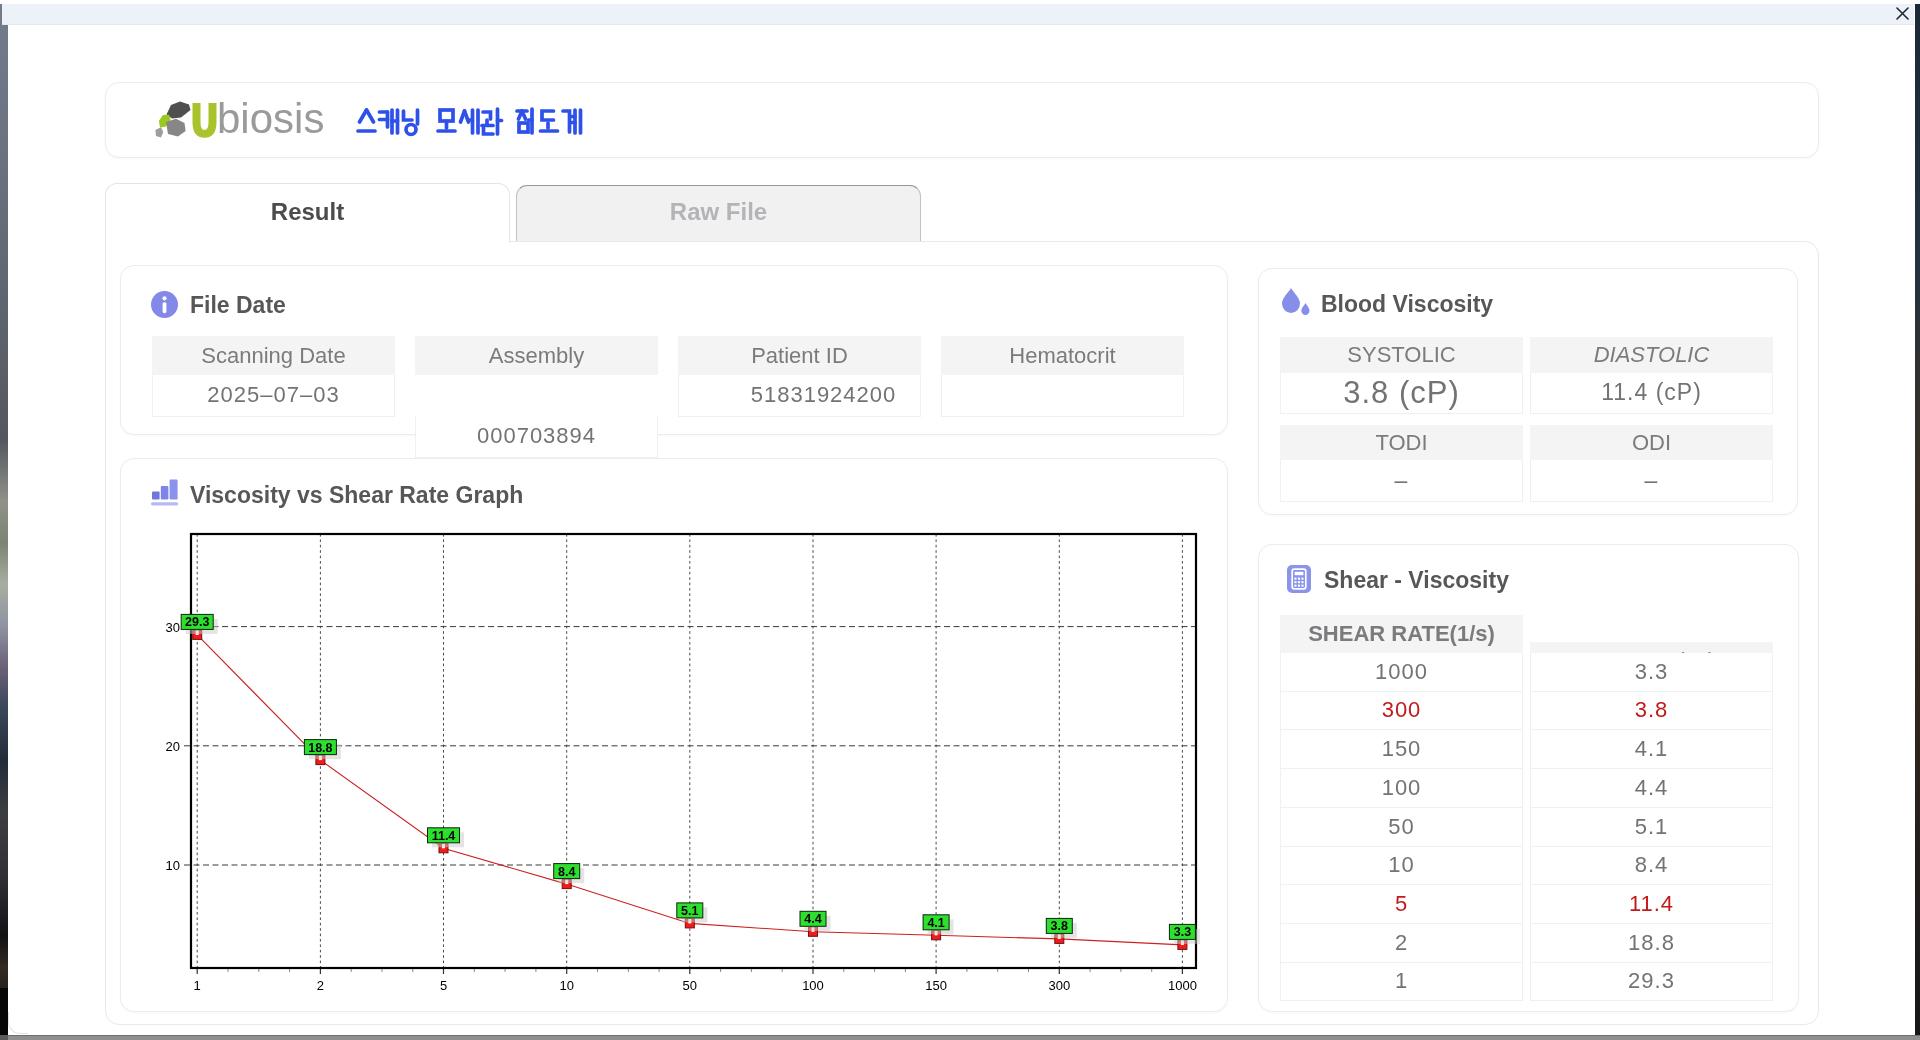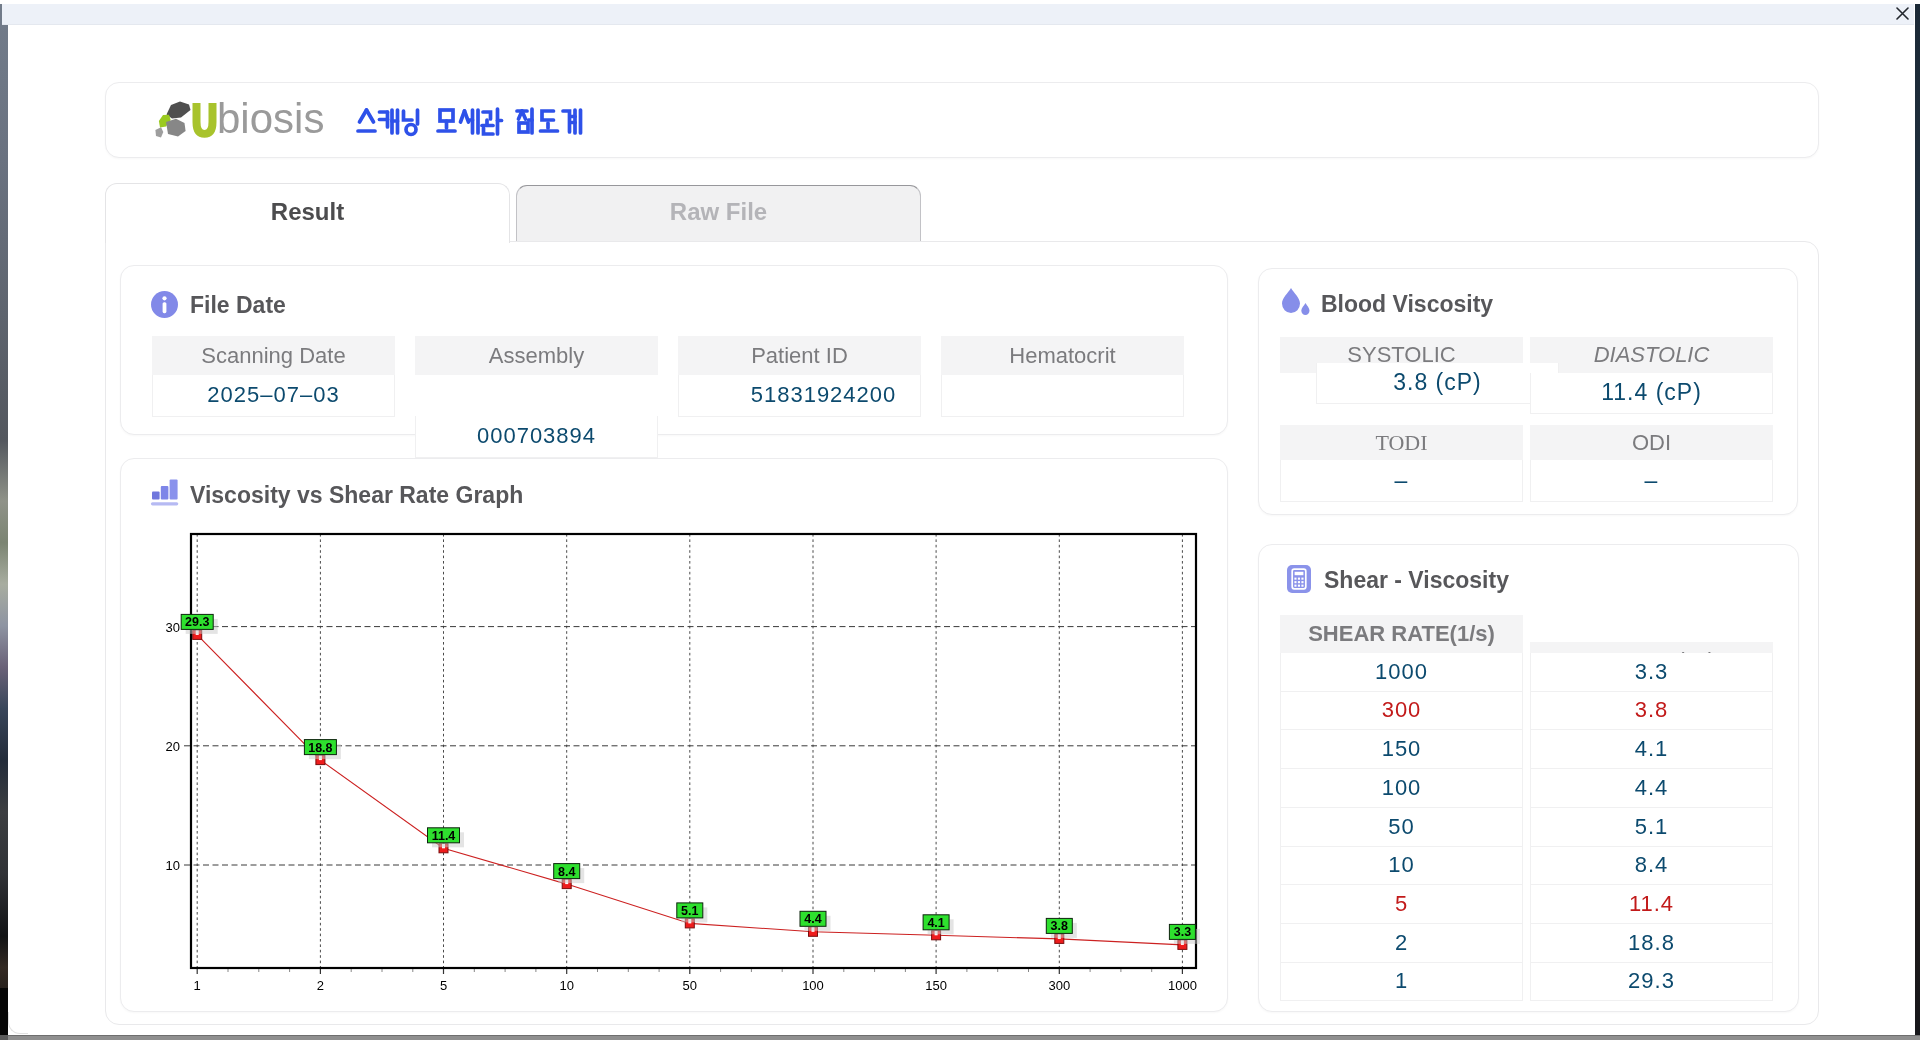--- a/index.html
+++ b/index.html
@@ -31,21 +31,21 @@
 #container { left:105px; top:241px; width:1714px; height:784px; background:#fff;
   border:1px solid #e9e9eb; border-radius:0 14px 14px 14px; z-index:2; }
 
 #fileinfo { left:120px; top:265px; width:1108px; height:170px; z-index:4; }
 #graphcard { left:120px; top:458px; width:1108px; height:554px; z-index:4; }
 #bvcard { left:1258px; top:268px; width:540px; height:247px; z-index:4; }
 #svcard { left:1258px; top:544px; width:541px; height:468px; z-index:4; }
 .cardtitle { font-size:23px; font-weight:bold; color:#57575a; }
 
 .hcell { background:#f4f4f5; color:#7b7b7e; font-size:22px; text-align:center; z-index:5; }
-.vcell { background:#fff; border:1px solid #f0f0f1; border-top:none; color:#0c4a6e;
+.vcell { background:#fff; border:1px solid #f0f0f1; border-top:none; color:#737373;
   font-size:22px; text-align:center; z-index:5; letter-spacing:1px; }
 .red { color:#c21a1a; }
 </style>
 </head>
 <body>
 <div class="abs" id="leftstrip"></div>
 <div class="abs" id="rightstrip"></div>
 <div class="abs" id="titlebar"></div>
 <svg class="abs" style="left:1896px;top:7px" width="13" height="13" viewBox="0 0 13 13">
     <path d="M1,1 L12,12 M12,1 L1,12" stroke="#23272e" stroke-width="1.6" stroke-linecap="round"></path>
@@ -303,23 +303,23 @@
       <text x="1062.4" y="478.4" font-size="12.5" font-weight="bold" fill="#000" text-anchor="middle">3.3</text>
     </g>
 </svg>
 <svg class="abs" style="left:1280px;top:287px;z-index:5" width="32" height="32" viewBox="0 0 32 32">
   <path d="M11 1 C14 6 20 11 20 16.5 A9 9.4 0 0 1 2 16.5 C2 11 8 6 11 1 Z" fill="#868ee9"></path>
   <path d="M25.5 16 C27 18.5 29.5 21 29.5 23.6 A4.1 4.3 0 0 1 21.3 23.6 C21.3 21 24 18.5 25.5 16 Z" fill="#868ee9"></path>
 </svg>
 <div class="abs cardtitle" style="left:1321px;top:291px;z-index:5">Blood Viscosity</div>
 <div class="abs hcell" style="left:1280px;top:337px;width:243px;height:36px;line-height:36px;">SYSTOLIC</div>
 <div class="abs hcell" style="left:1530px;top:337px;width:243px;height:36px;line-height:36px;font-style:italic;">DIASTOLIC</div>
-<div class="abs vcell" style="left:1280px;top:363px;width:243px;height:41px;line-height:39px;font-size:23px;margin-left:36px;">3.8 (cP)</div>
+<div class="abs vcell" style="left:1280px;top:373px;width:243px;height:41px;line-height:39px;font-size:31px;">3.8 (cP)</div>
 <div class="abs vcell" style="left:1530px;top:373px;width:243px;height:41px;line-height:39px;font-size:23px;">11.4 (cP)</div>
-<div class="abs hcell" style="left:1280px;top:425px;width:243px;height:35px;line-height:35px;font-family:Liberation Serif, serif;">TODI</div>
+<div class="abs hcell" style="left:1280px;top:425px;width:243px;height:35px;line-height:35px;">TODI</div>
 <div class="abs hcell" style="left:1530px;top:425px;width:243px;height:35px;line-height:35px;">ODI</div>
 <div class="abs vcell" style="left:1280px;top:460px;width:243px;height:42px;line-height:40px;font-size:23px;">–</div>
 <div class="abs vcell" style="left:1530px;top:460px;width:243px;height:42px;line-height:40px;font-size:23px;">–</div>
 <svg class="abs" style="left:1287px;top:565px;z-index:5" width="24" height="28" viewBox="0 0 24 28">
   <rect x="0" y="0" width="24" height="28" rx="5" fill="#8b93ea"></rect>
   <rect x="5.2" y="4.2" width="13.6" height="19.6" rx="2" fill="none" stroke="#fff" stroke-width="1.7"></rect>
   <rect x="7.6" y="6.8" width="8.8" height="3.4" fill="#fff"></rect>
   <g fill="#fff">
     <rect x="7.4" y="12.6" width="2.1" height="2.1"></rect>
       <rect x="10.9" y="12.6" width="2.1" height="2.1"></rect>

